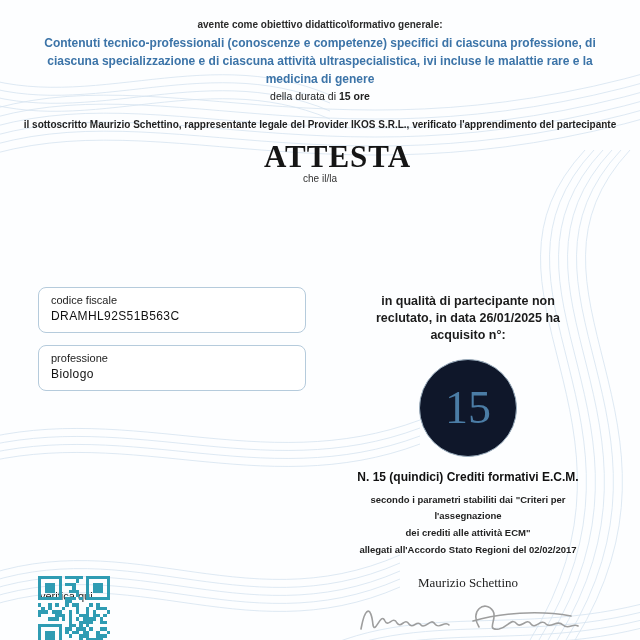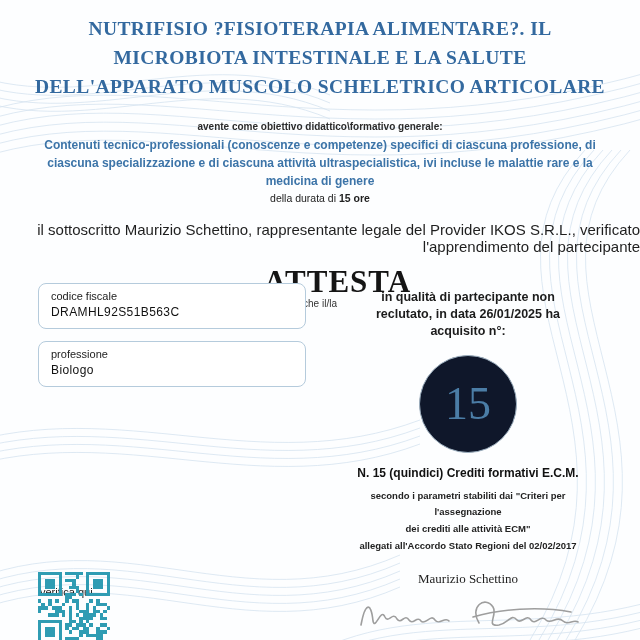--- a/index.html
+++ b/index.html
@@ -47,23 +47,23 @@
   }
   .duration {
     margin-top:2px;
     text-align:center;
     font-size:10.5px;
     color:#222;
   }
   .duration b { font-weight:bold; }
   .declaration {
     margin-top:17px;
-    text-align:right;
-    font-size:15px;
-    font-weight:400;
+    text-align:center;
+    font-size:10px;
+    font-weight:700;
     color:#1f1f1f;
   }
   .attesta {
     margin-top:9px;
     text-align:center;
     font-family:"Liberation Serif", serif;
     font-weight:bold;
     font-size:31px;
     letter-spacing:1px;
     color:#151515;
@@ -187,25 +187,20 @@
       <path d="M-40,609 C120,539 240,649 400,579" fill="none" stroke="#d6e4f0" stroke-width="1" opacity="0.8"></path>
       <path d="M-40,617 C120,547 240,657 400,587" fill="none" stroke="#d6e4f0" stroke-width="1" opacity="0.8"></path>
       <path d="M300,660 C420,590 540,650 700,585" fill="none" stroke="#d6e4f0" stroke-width="1" opacity="0.8"></path>
       <path d="M300,668 C420,598 540,658 700,593" fill="none" stroke="#d6e4f0" stroke-width="1" opacity="0.8"></path>
       <path d="M300,676 C420,606 540,666 700,601" fill="none" stroke="#d6e4f0" stroke-width="1" opacity="0.8"></path>
       <path d="M300,684 C420,614 540,674 700,609" fill="none" stroke="#d6e4f0" stroke-width="1" opacity="0.8"></path>
     </svg>
 
   <div class="content">
 
-    <div class="title">
-      <div>NUTRIFISIO ?FISIOTERAPIA ALIMENTARE?. IL</div>
-      <div>MICROBIOTA INTESTINALE E LA SALUTE</div>
-      <div>DELL'APPARATO MUSCOLO SCHELETRICO ARTICOLARE</div>
-    </div>
 
     <div class="obj-intro">avente come obiettivo didattico\formativo generale:</div>
     <div class="obj-desc">Contenuti tecnico-professionali (conoscenze e competenze) specifici di ciascuna professione, di ciascuna specializzazione e di ciascuna attività ultraspecialistica, ivi incluse le malattie rare e la medicina di genere</div>
 
     <div class="duration">
       <span>della durata di</span>
       <b>15 ore</b>
     </div>
 
     <div class="declaration">il sottoscritto Maurizio Schettino, rappresentante legale del Provider IKOS S.R.L., verificato l'apprendimento del partecipante</div>

